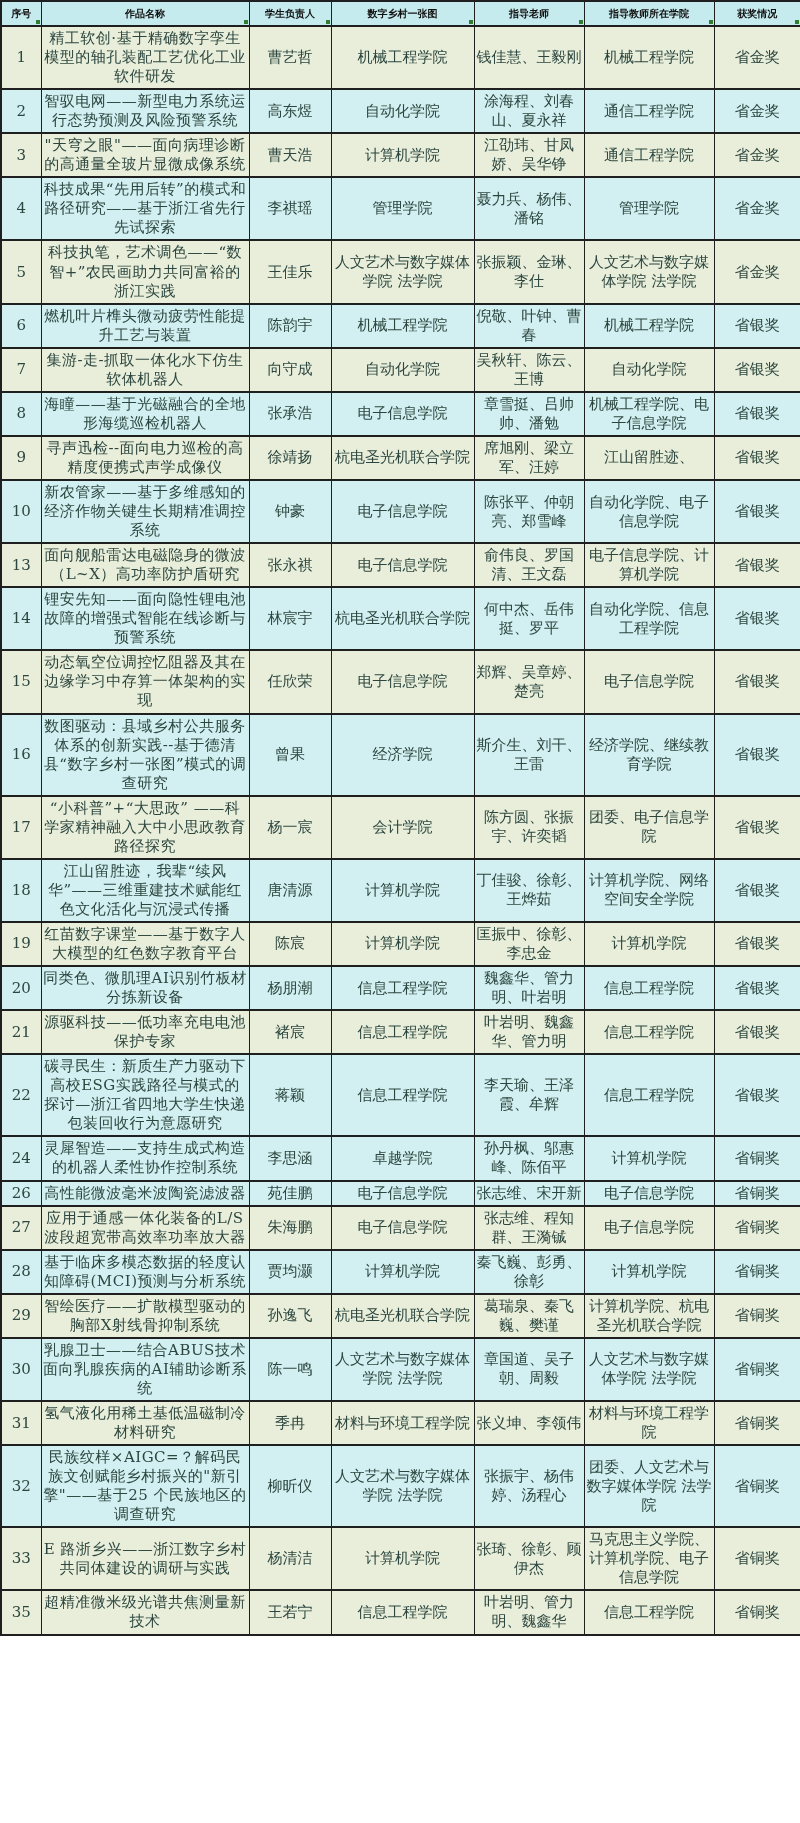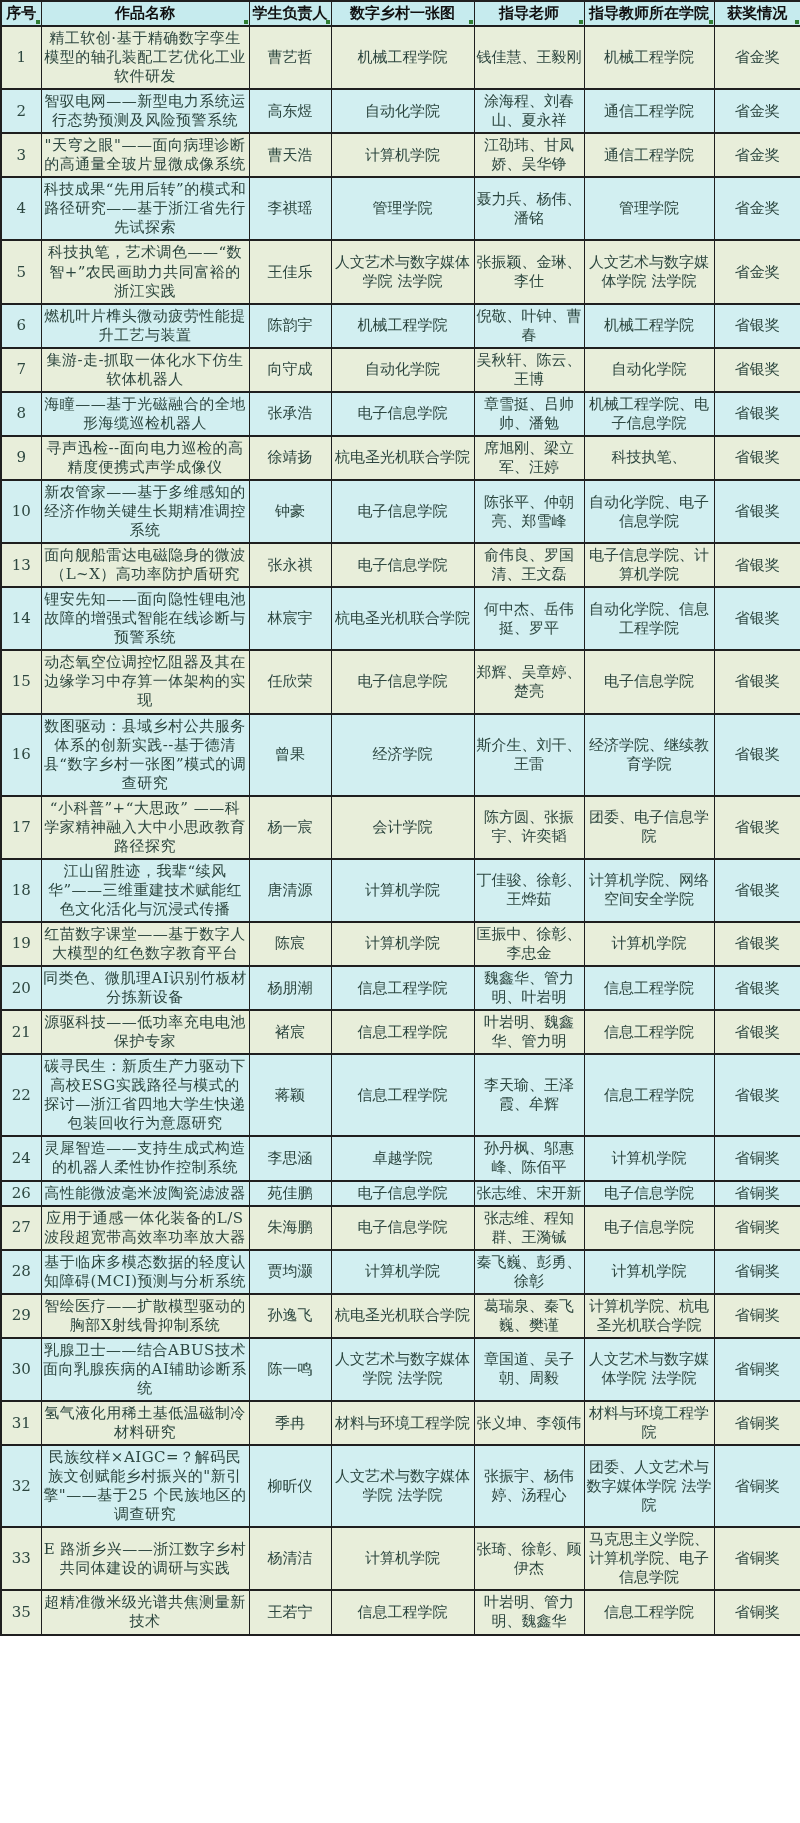--- a/index.html
+++ b/index.html
@@ -27,21 +27,21 @@
     border-top-width:2px;
     border-bottom-width:2px;
     text-align:center;
     vertical-align:middle;
     overflow:hidden;
   }
   th{
     background:var(--header-bg);
     color:var(--header-text);
     font-weight:bold;
-    font-size:15px;
+    font-size:10px;
     padding:2px 1px;
     position:relative;
     white-space:nowrap;
     height:19px;
     margin-top:31px;
   }
   td{
     background:var(--row-odd-bg);
     color:var(--body-text);
     font-size:15px;
@@ -158,21 +158,21 @@
         <td class="col-advisors">章雪挺、吕帅帅、潘勉</td>
         <td class="col-advisor-college">机械工程学院、电子信息学院</td>
         <td class="col-award">省银奖</td>
       </tr>
       <tr class="odd">
         <td class="col-no">9</td>
         <td class="col-title">寻声迅检--面向电力巡检的高精度便携式声学成像仪</td>
         <td class="col-student">徐靖扬</td>
         <td class="col-student-college">杭电圣光机联合学院</td>
         <td class="col-advisors">席旭刚、梁立军、汪婷</td>
-        <td class="col-advisor-college">科技执笔、</td>
+        <td class="col-advisor-college">江山留胜迹、</td>
         <td class="col-award">省银奖</td>
       </tr>
       <tr class="even">
         <td class="col-no">10</td>
         <td class="col-title">新农管家——基于多维感知的经济作物关键生长期精准调控系统</td>
         <td class="col-student">钟豪</td>
         <td class="col-student-college">电子信息学院</td>
         <td class="col-advisors">陈张平、仲朝亮、郑雪峰</td>
         <td class="col-advisor-college">自动化学院、电子信息学院</td>
         <td class="col-award">省银奖</td>

